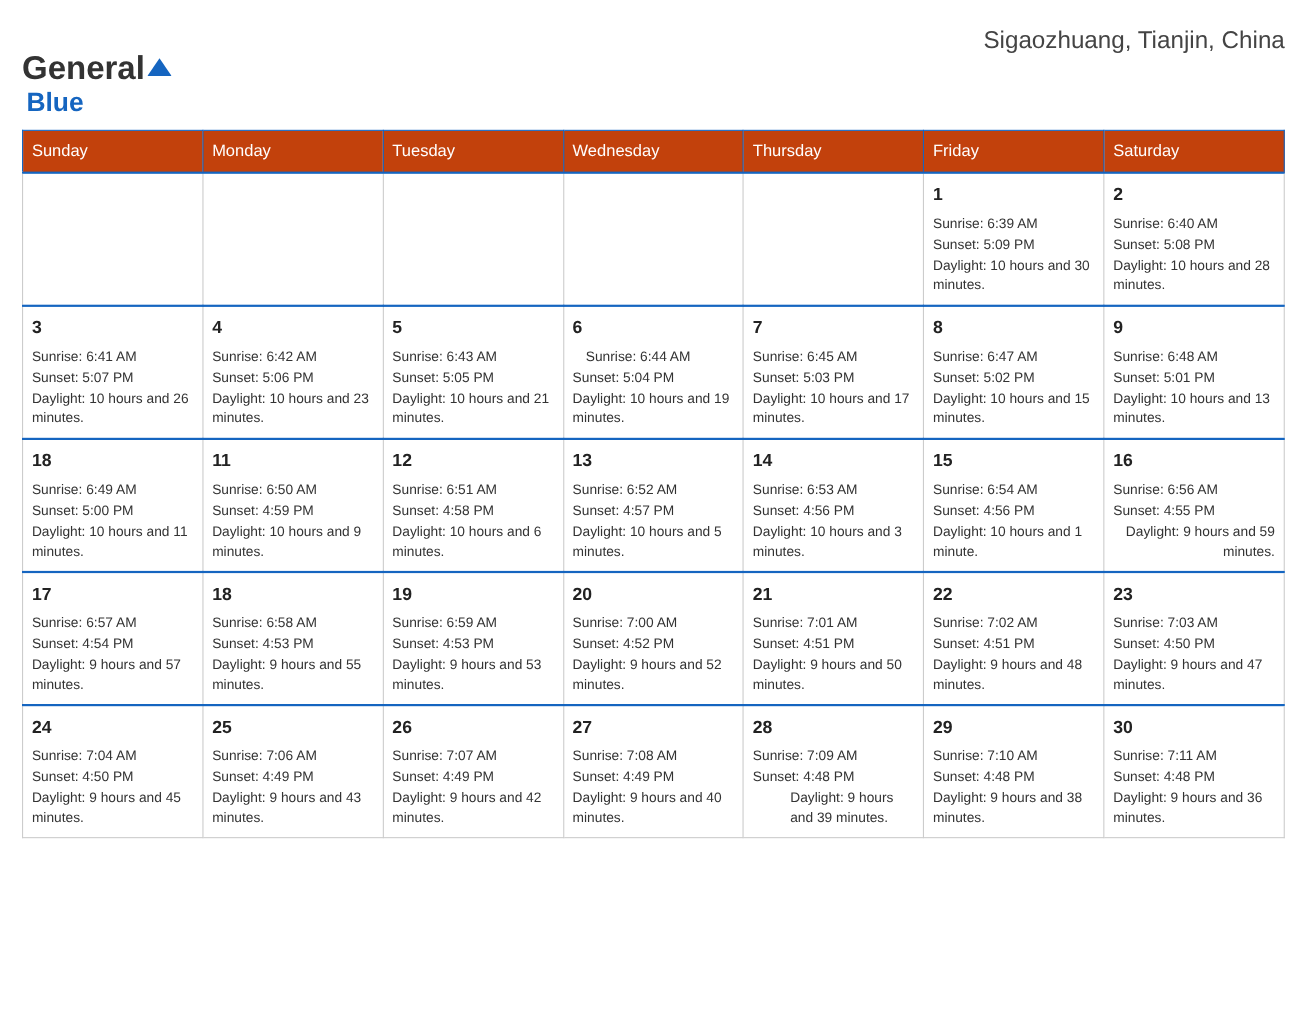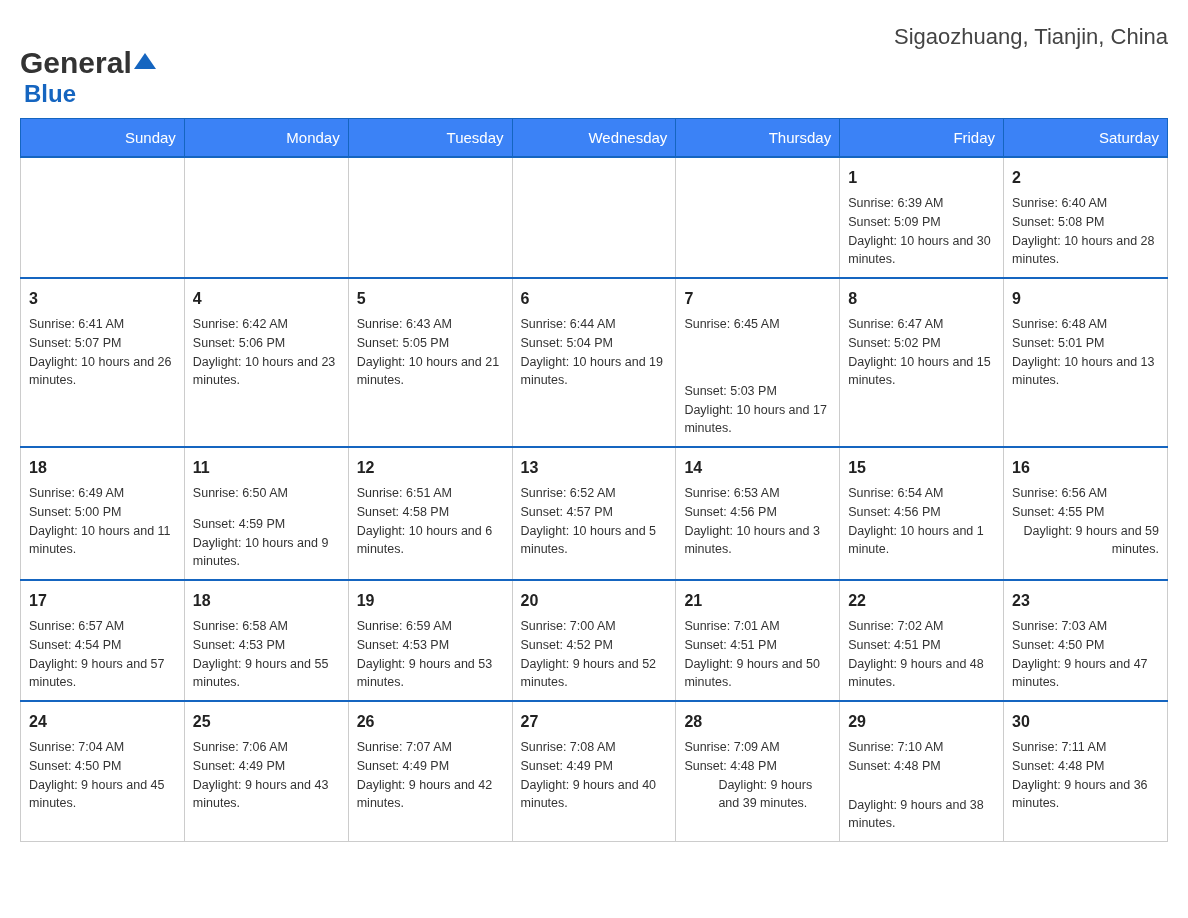--- a/index.html
+++ b/index.html
@@ -34,26 +34,26 @@
       font-size: 22px;
       color: #444;
       margin-top: 4px;
     }
     .calendar {
       width: 100%;
       border-collapse: collapse;
       margin-top: 10px;
     }
     .calendar th {
-      background-color: #3b82f6;
+      background-color: #c2410c;
       color: #fff;
       padding: 10px 8px;
       font-size: 15px;
       font-weight: normal;
-      text-align: right;
+      text-align: left;
       border: 1px solid #1565c0;
     }
     .calendar td {
       vertical-align: top;
       padding: 8px;
       border: 1px solid #ccc;
       width: 14.28%;
       font-size: 12.5px;
       color: #333;
       line-height: 1.5;
@@ -145,28 +145,28 @@
           <div style="line-height: 1.5;">Daylight: 10 hours and 23 minutes.</div>
         </td>
         <td>
           <span class="day-number">5</span>
           <div style="line-height: 1.5;">Sunrise: 6:43 AM</div>
           <div style="line-height: 1.5;">Sunset: 5:05 PM</div>
           <div style="line-height: 1.5;">Daylight: 10 hours and 21 minutes.</div>
         </td>
         <td>
           <span class="day-number">6</span>
-          <div style="line-height: 1.5;">Sunrise: 6:44 AM</div>
+          <div style="line-height: 1.5; margin-left: 12px;">Sunrise: 6:44 AM</div>
           <div style="line-height: 1.5;">Sunset: 5:04 PM</div>
           <div style="line-height: 1.5;">Daylight: 10 hours and 19 minutes.</div>
         </td>
         <td>
           <span class="day-number">7</span>
           <div style="line-height: 1.5;">Sunrise: 6:45 AM</div>
-          <div style="line-height: 1.5; margin-top: 48px;">Sunset: 5:03 PM</div>
+          <div style="line-height: 1.5;">Sunset: 5:03 PM</div>
           <div style="line-height: 1.5;">Daylight: 10 hours and 17 minutes.</div>
         </td>
         <td>
           <span class="day-number">8</span>
           <div style="line-height: 1.5;">Sunrise: 6:47 AM</div>
           <div style="line-height: 1.5;">Sunset: 5:02 PM</div>
           <div style="line-height: 1.5;">Daylight: 10 hours and 15 minutes.</div>
         </td>
         <td>
           <span class="day-number">9</span>
@@ -178,21 +178,21 @@
       <tr>
         <td>
           <span class="day-number">18</span>
           <div style="line-height: 1.5;">Sunrise: 6:49 AM</div>
           <div style="line-height: 1.5;">Sunset: 5:00 PM</div>
           <div style="line-height: 1.5;">Daylight: 10 hours and 11 minutes.</div>
         </td>
         <td>
           <span class="day-number">11</span>
           <div style="line-height: 1.5;">Sunrise: 6:50 AM</div>
-          <div style="line-height: 1.5; margin-top: 12px;">Sunset: 4:59 PM</div>
+          <div style="line-height: 1.5;">Sunset: 4:59 PM</div>
           <div style="line-height: 1.5;">Daylight: 10 hours and 9 minutes.</div>
         </td>
         <td>
           <span class="day-number">12</span>
           <div style="line-height: 1.5;">Sunrise: 6:51 AM</div>
           <div style="line-height: 1.5;">Sunset: 4:58 PM</div>
           <div style="line-height: 1.5;">Daylight: 10 hours and 6 minutes.</div>
         </td>
         <td>
           <span class="day-number">13</span>
@@ -291,21 +291,21 @@
         <td>
           <span class="day-number">28</span>
           <div style="line-height: 1.5;">Sunrise: 7:09 AM</div>
           <div style="line-height: 1.5;">Sunset: 4:48 PM</div>
           <div style="line-height: 1.5; margin-left: 34px;">Daylight: 9 hours and 39 minutes.</div>
         </td>
         <td>
           <span class="day-number">29</span>
           <div style="line-height: 1.5;">Sunrise: 7:10 AM</div>
           <div style="line-height: 1.5;">Sunset: 4:48 PM</div>
-          <div style="line-height: 1.5; margin-top: 20px;">Daylight: 9 hours and 38 minutes.</div>
+          <div style="line-height: 1.5;">Daylight: 9 hours and 38 minutes.</div>
         </td>
         <td>
           <span class="day-number">30</span>
           <div style="line-height: 1.5;">Sunrise: 7:11 AM</div>
           <div style="line-height: 1.5;">Sunset: 4:48 PM</div>
           <div style="line-height: 1.5;">Daylight: 9 hours and 36 minutes.</div>
         </td>
       </tr>
     </tbody>
 </table>

